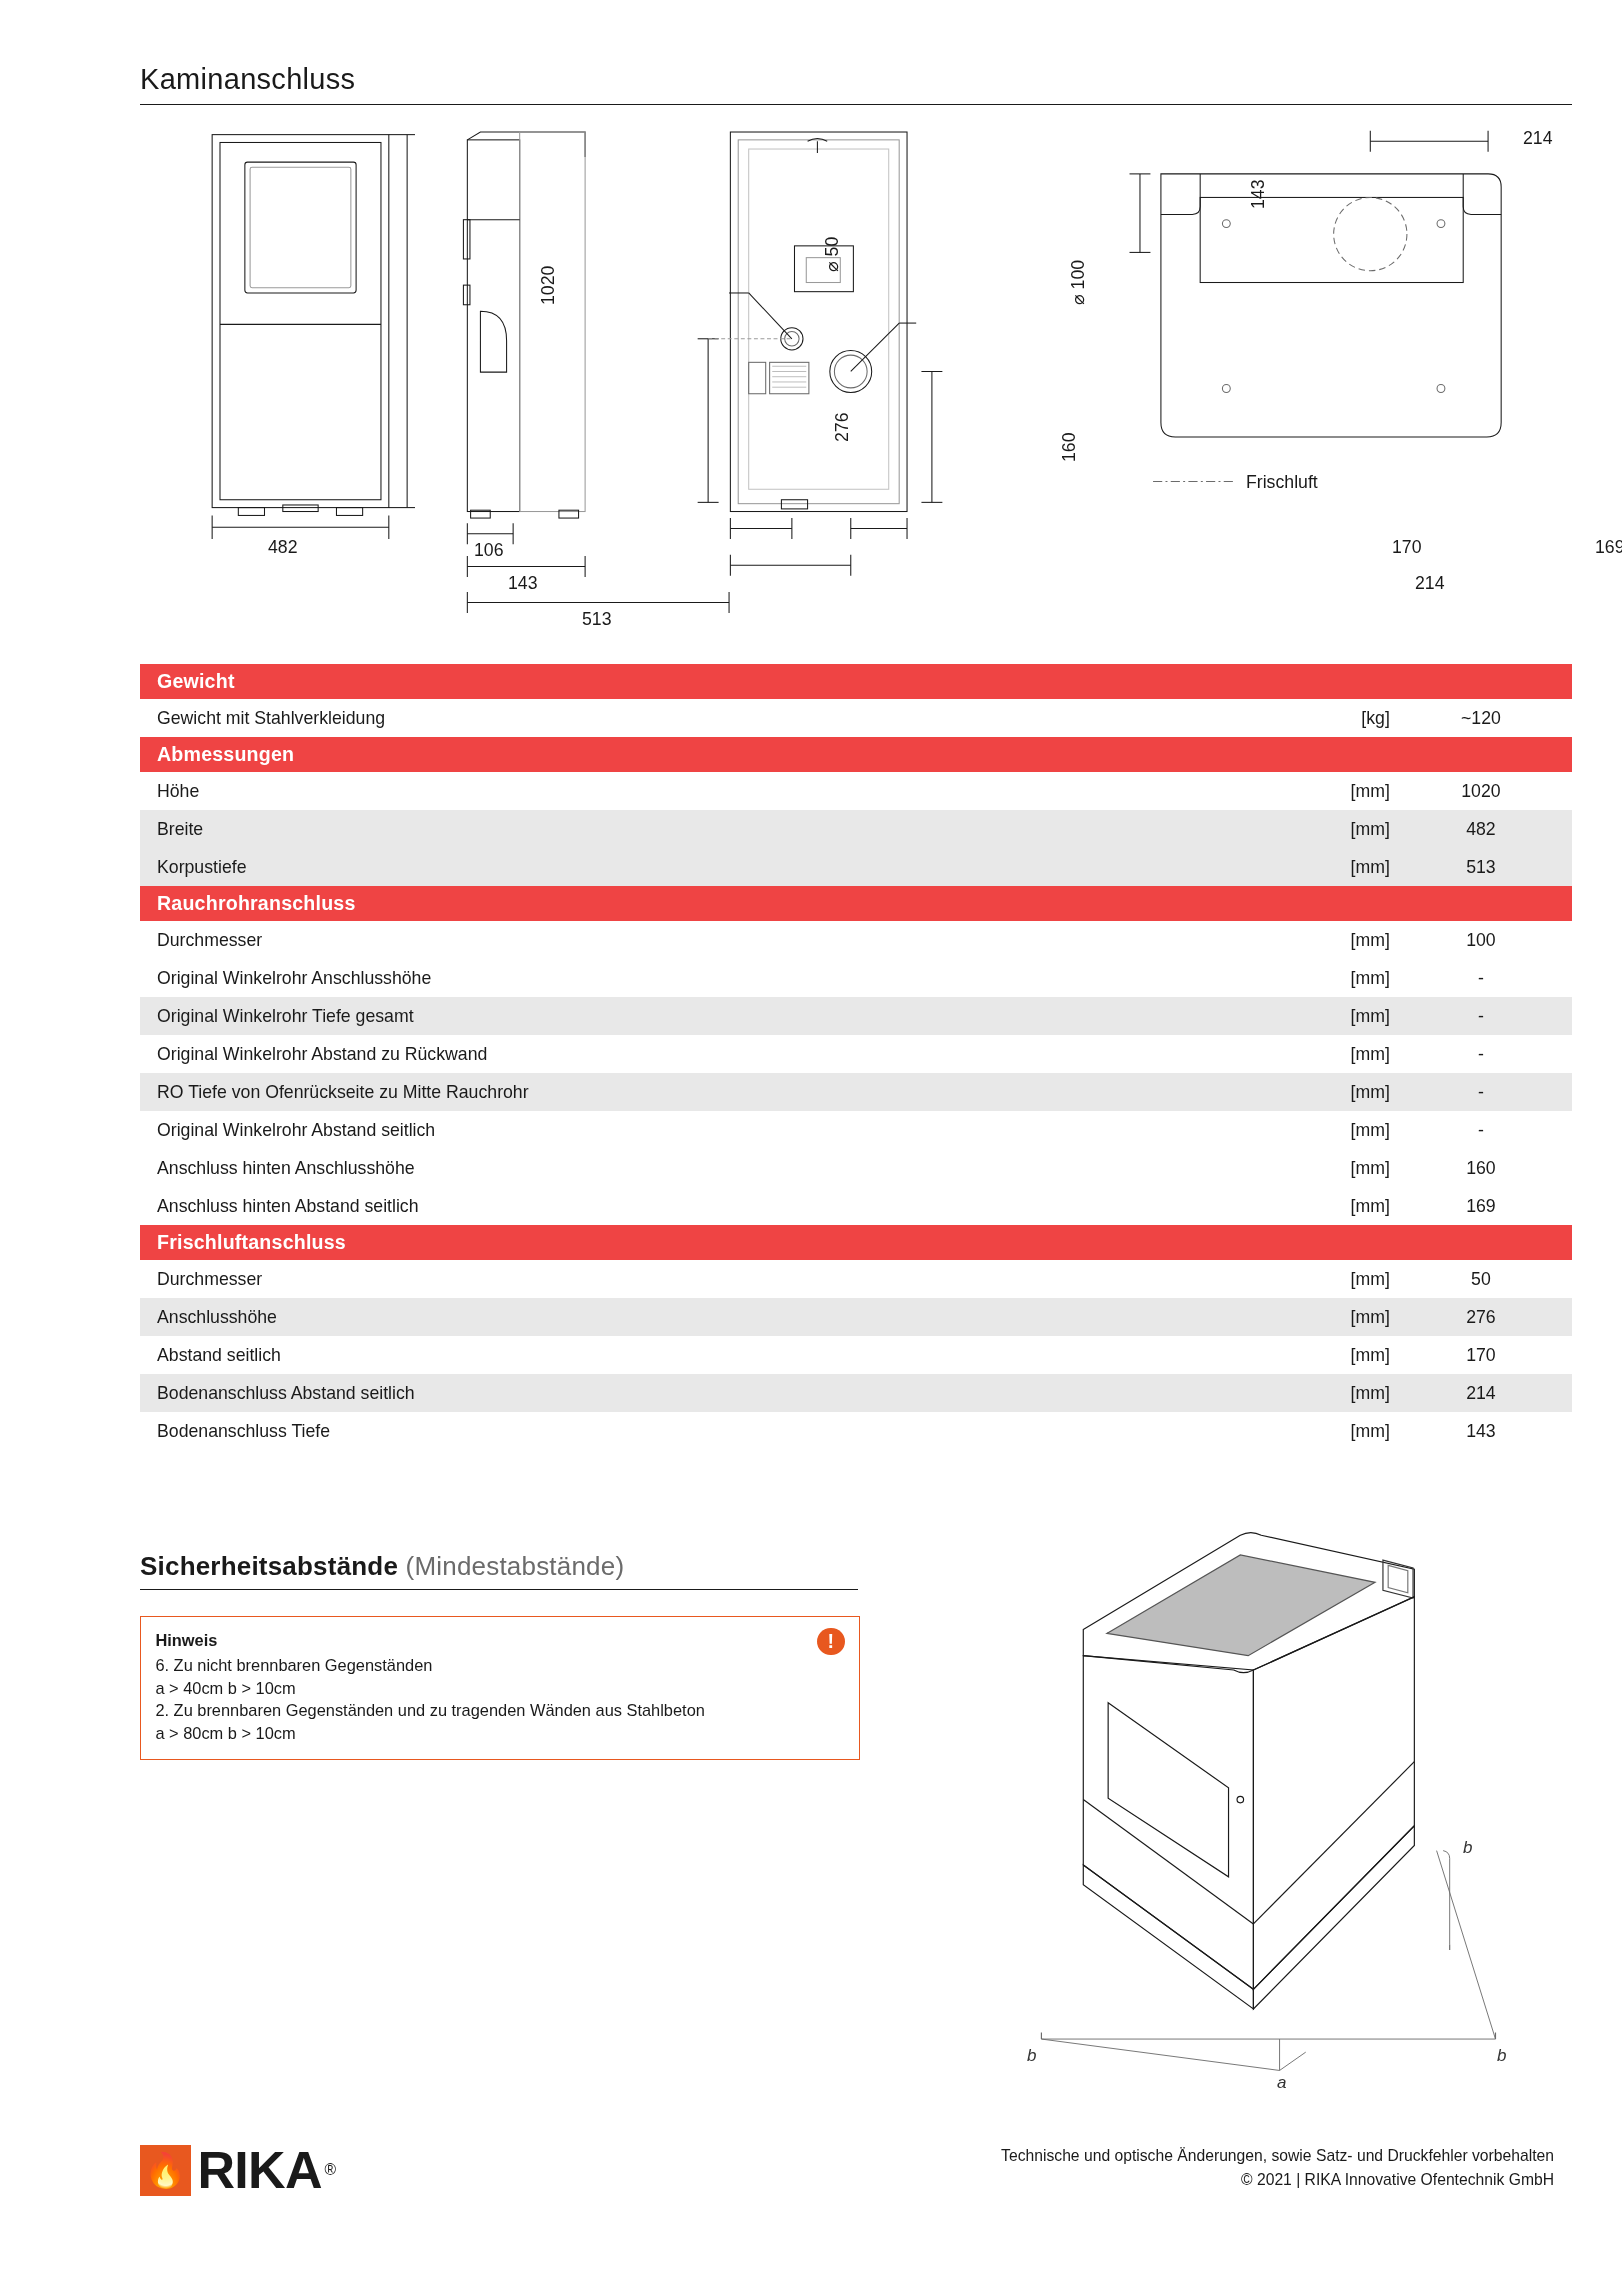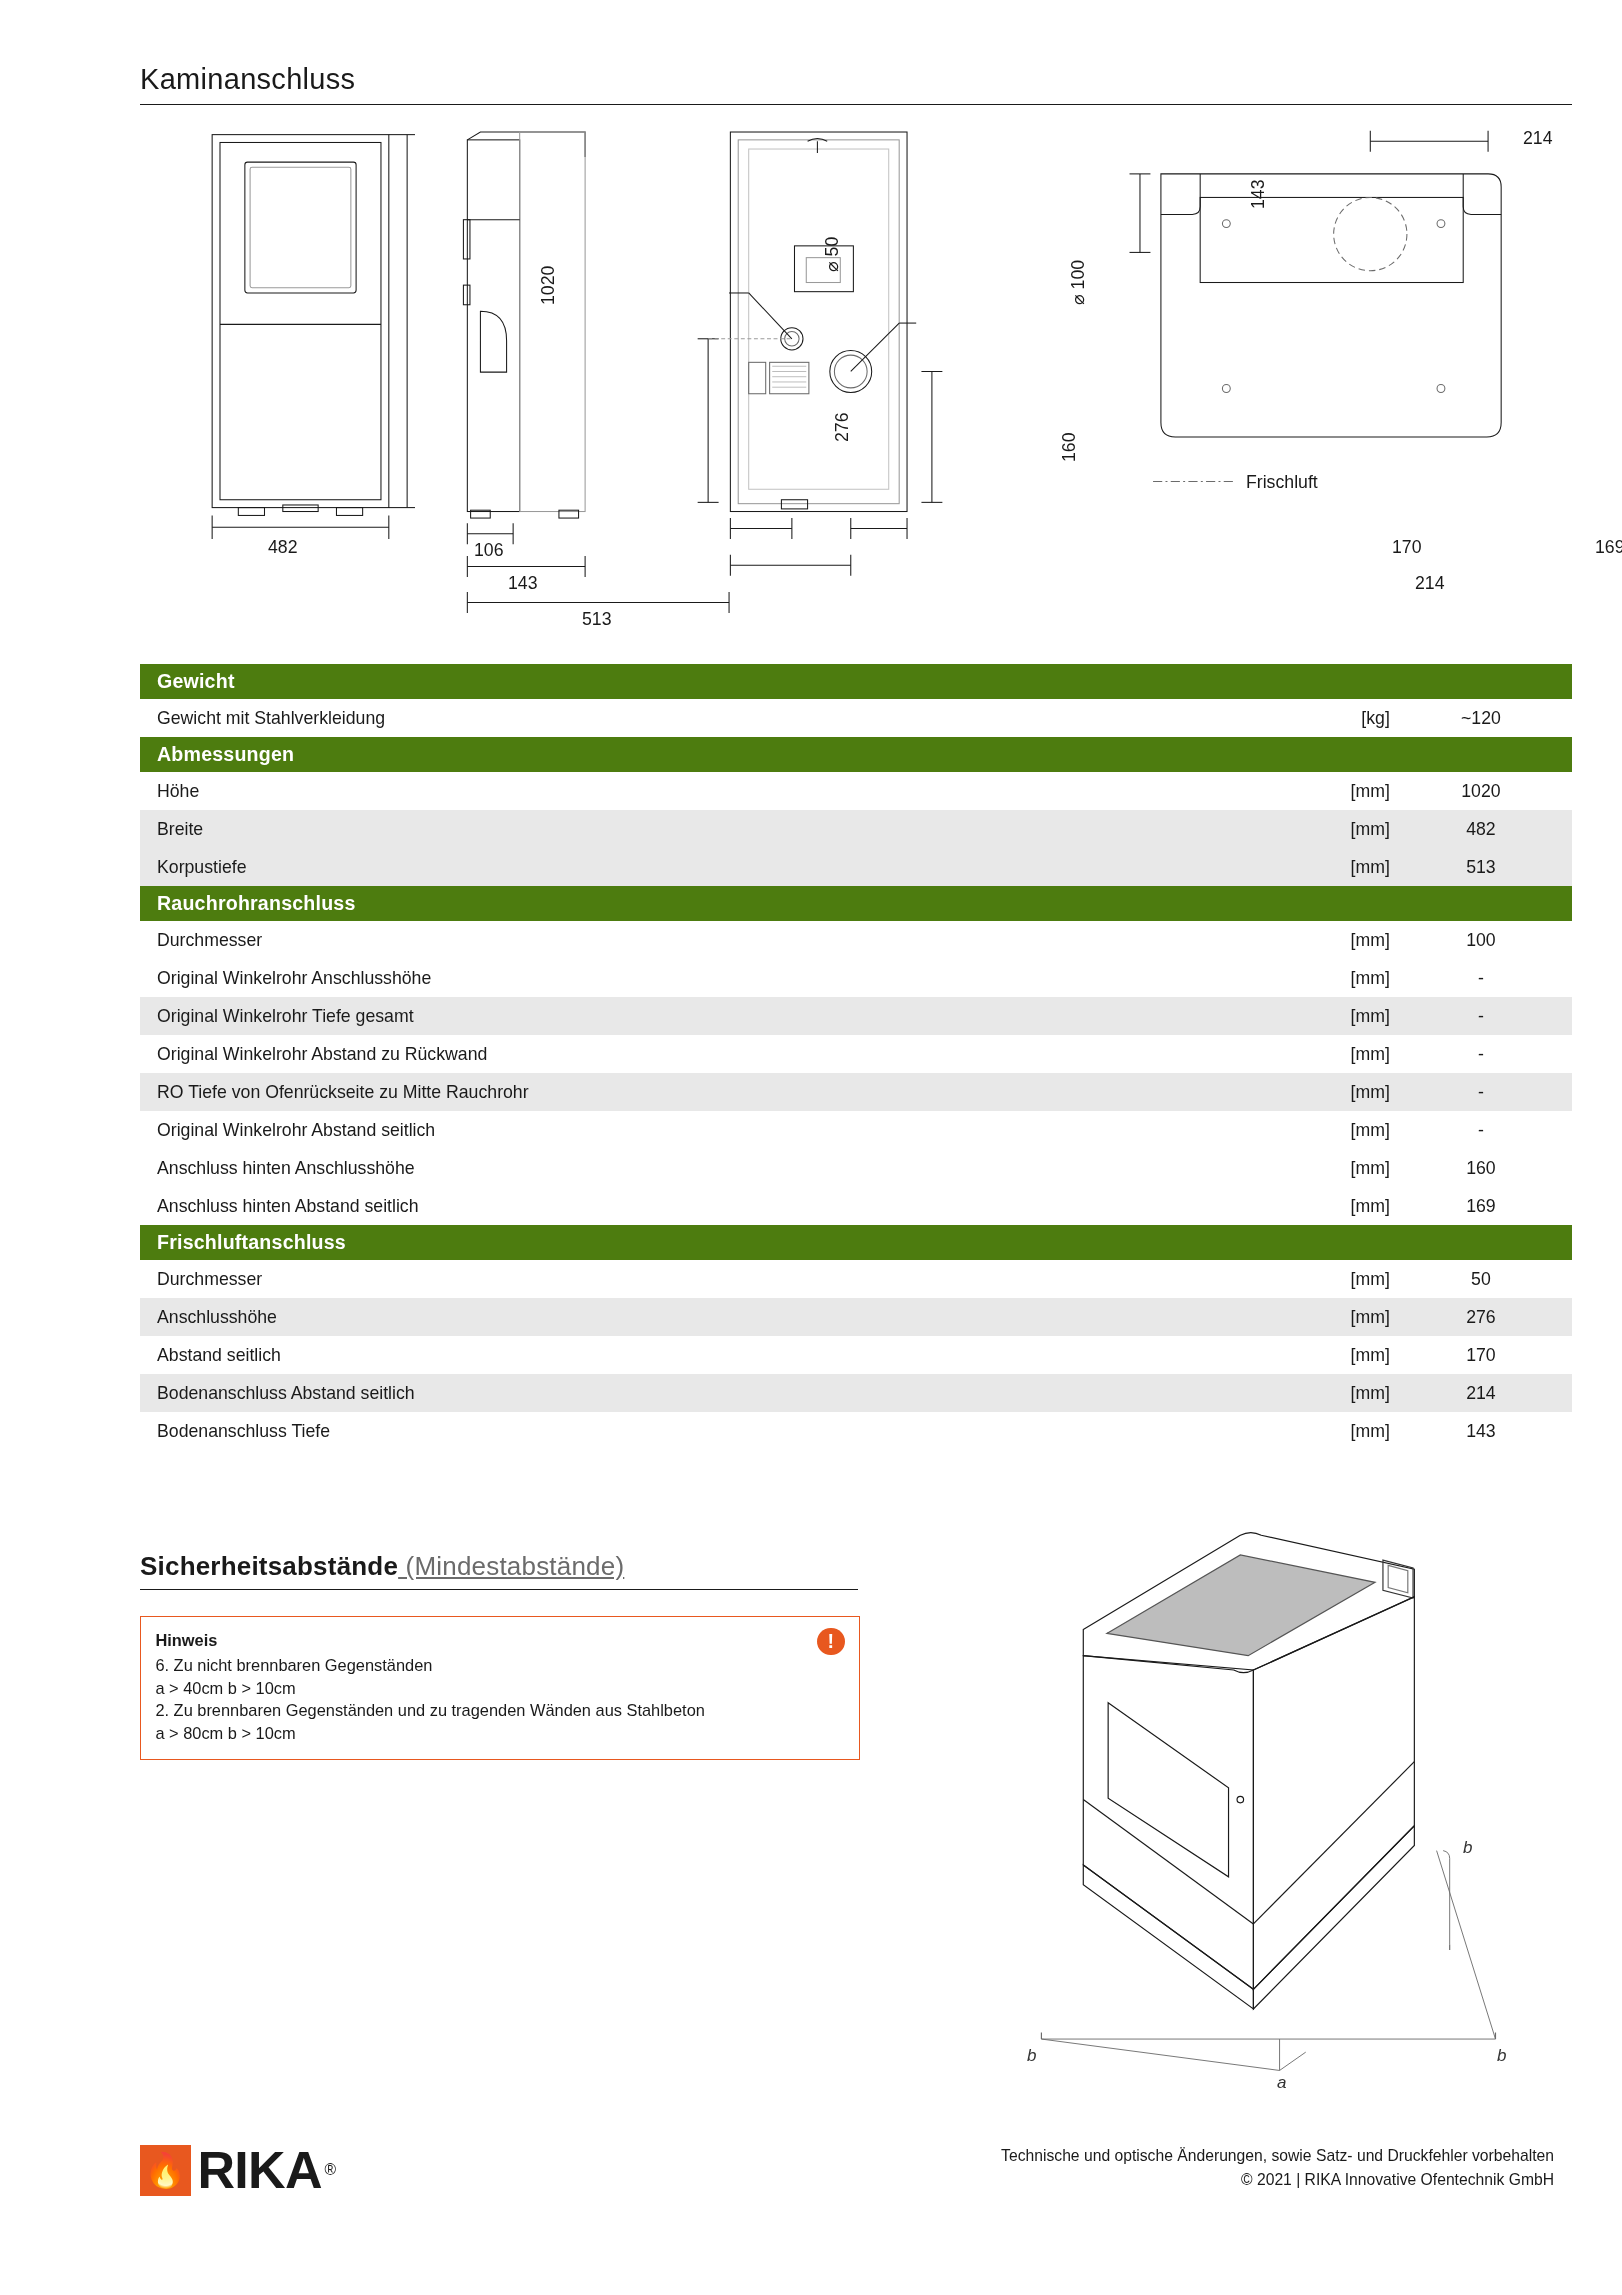--- a/index.html
+++ b/index.html
@@ -67,21 +67,21 @@
     width: 1432px;
     border-collapse: collapse;
     font-size: 17.7px;
   }
   .spec-table td {
     padding: 0;
     height: 38px;
     vertical-align: middle;
   }
   .spec-table tr.section td {
-    background: #4d7c0f;
+    background: #ef4444;
     color: #ffffff;
     font-weight: bold;
     font-size: 19.6px;
     padding-left: 17px;
     height: 35px;
     letter-spacing: 0.2px;
   }
   .spec-table tr.row td.label {
     padding-left: 17px;
     width: 1112px;
@@ -112,21 +112,21 @@
     top: 1551px;
     width: 720px;
   }
   .safety h2 {
     font-size: 26px;
     font-weight: 400;
     margin: 0;
     letter-spacing: 0.2px;
   }
   .safety h2 .bold { font-weight: 700; }
-  .safety h2 .light { color: #6b6b6b; font-weight: 400; text-decoration: underline; }
+  .safety h2 .light { color: #6b6b6b; font-weight: 400; }
   .safety .rule {
     height: 1.3px;
     background: #1a1a1a;
     width: 718px;
     margin-top: 6.5px;
   }
   .note-box {
     position: absolute;
     left: 97px;
     top: 1616px;

